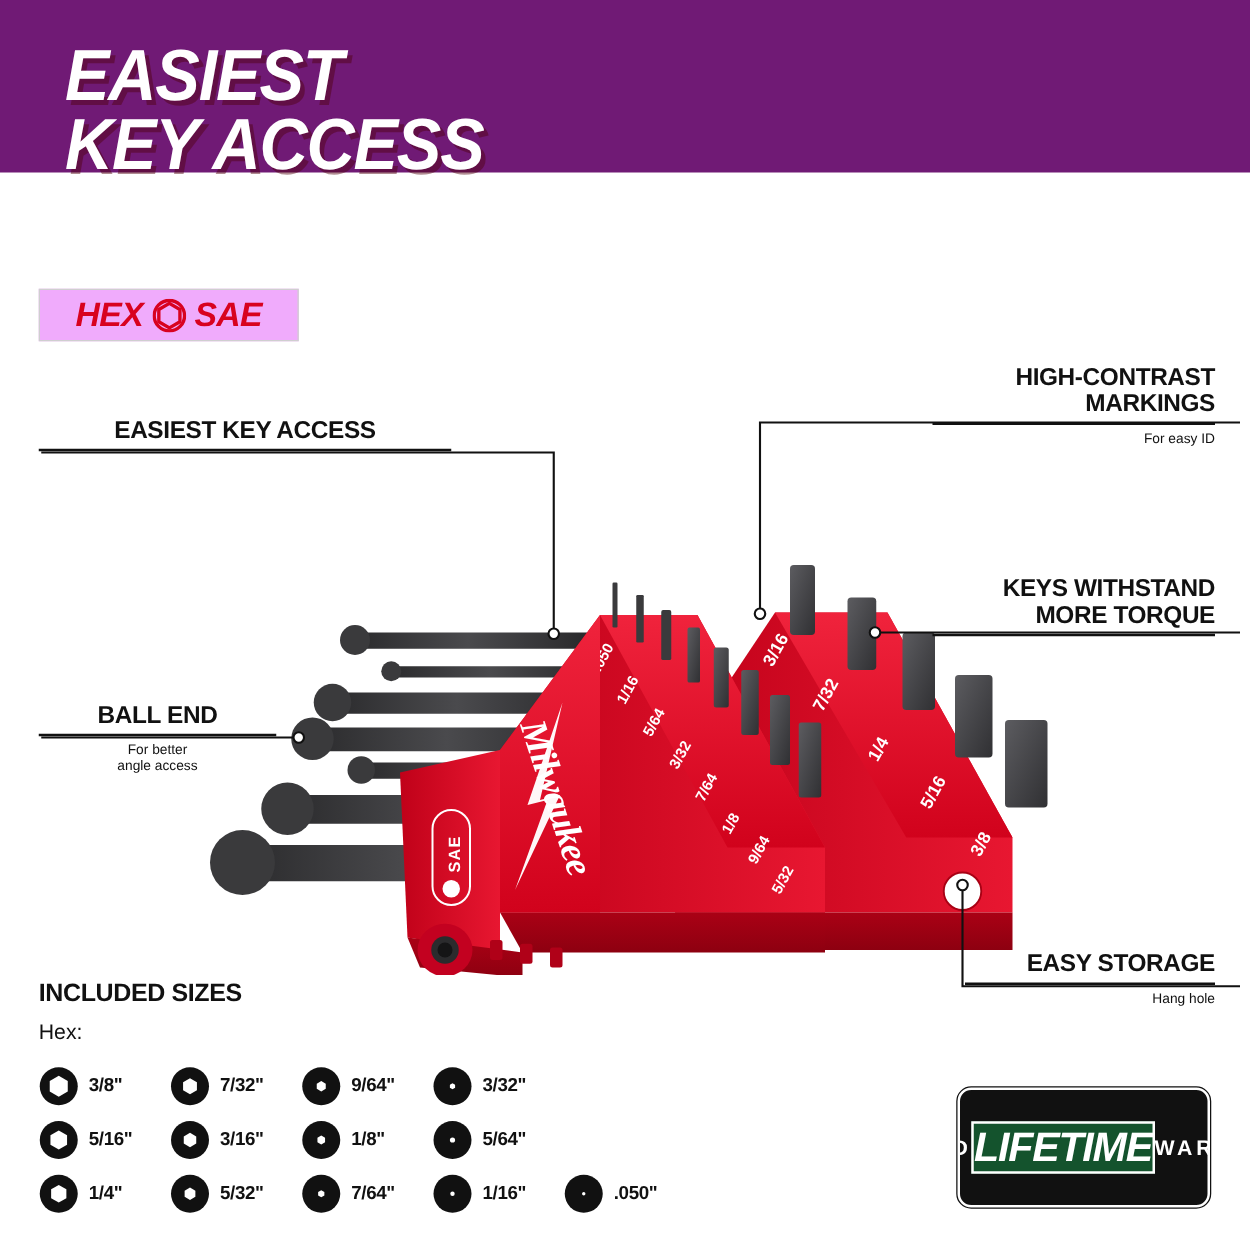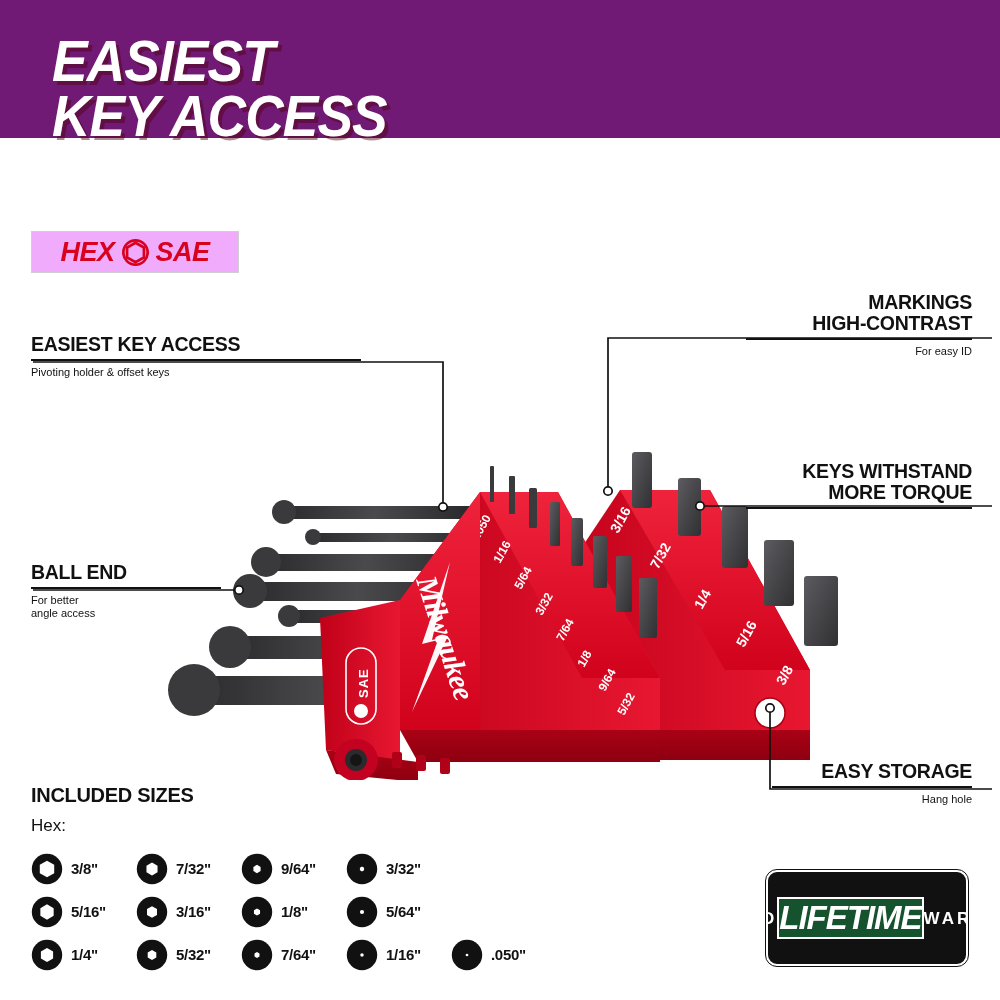--- a/index.html
+++ b/index.html
@@ -29,21 +29,21 @@
     border:1px solid #cfcfcf; background:#f0abfc;
     display:flex; align-items:center; justify-content:center; gap:7px;
   }
   .hexsae-text {
     font-size:27px; font-weight:bold; font-style:italic; color:#d8021f;
     letter-spacing:-.5px; line-height:1;
   }
   .hexring { width:27px; height:27px; flex:0 0 auto; }
 
   
-  .callout { position:absolute; }
+  .callout { position:absolute;text-align:center; }
   .callout .ttl {
     font-size:19.5px; font-weight:bold; letter-spacing:-.3px;
     line-height:1.08; color:#111;
   }
   .callout .rule { height:1.6px; background:#111; margin:4px 0 5px; }
   .callout .sub { font-size:11px; line-height:1.2; color:#111; font-weight:normal; }
   .callout.right { text-align:right; }
 
   #callout-easiest { left:31px; top:334px; width:330px; }
   #callout-ball    { left:31px; top:562px; width:190px; }
@@ -261,33 +261,32 @@
     <circle cx="239" cy="590" r="4.2" fill="#ffffff"></circle>
 
     <path d="M770,710 V789 H992"></path>
     <circle cx="770" cy="708" r="4.2" fill="#ffffff"></circle>
   </g>
 </svg>
 
 <div class="callout" id="callout-easiest">
   <div class="ttl">EASIEST KEY ACCESS</div>
   <div class="rule"></div>
-  <div class="sub">Pivoting holder &amp; offset keys</div>
 </div>
 
 <div class="callout" id="callout-ball">
   <div class="ttl">BALL END</div>
   <div class="rule"></div>
   <div class="sub">For better</div>
   <div class="sub">angle access</div>
 </div>
 
 <div class="callout right" id="callout-high">
+  <div class="ttl">HIGH-CONTRAST</div>
   <div class="ttl">MARKINGS</div>
-  <div class="ttl">HIGH-CONTRAST</div>
   <div class="rule"></div>
   <div class="sub">For easy ID</div>
 </div>
 
 <div class="callout right" id="callout-torque">
   <div class="ttl">KEYS WITHSTAND</div>
   <div class="ttl">MORE TORQUE</div>
   <div class="rule"></div>
 </div>
 

